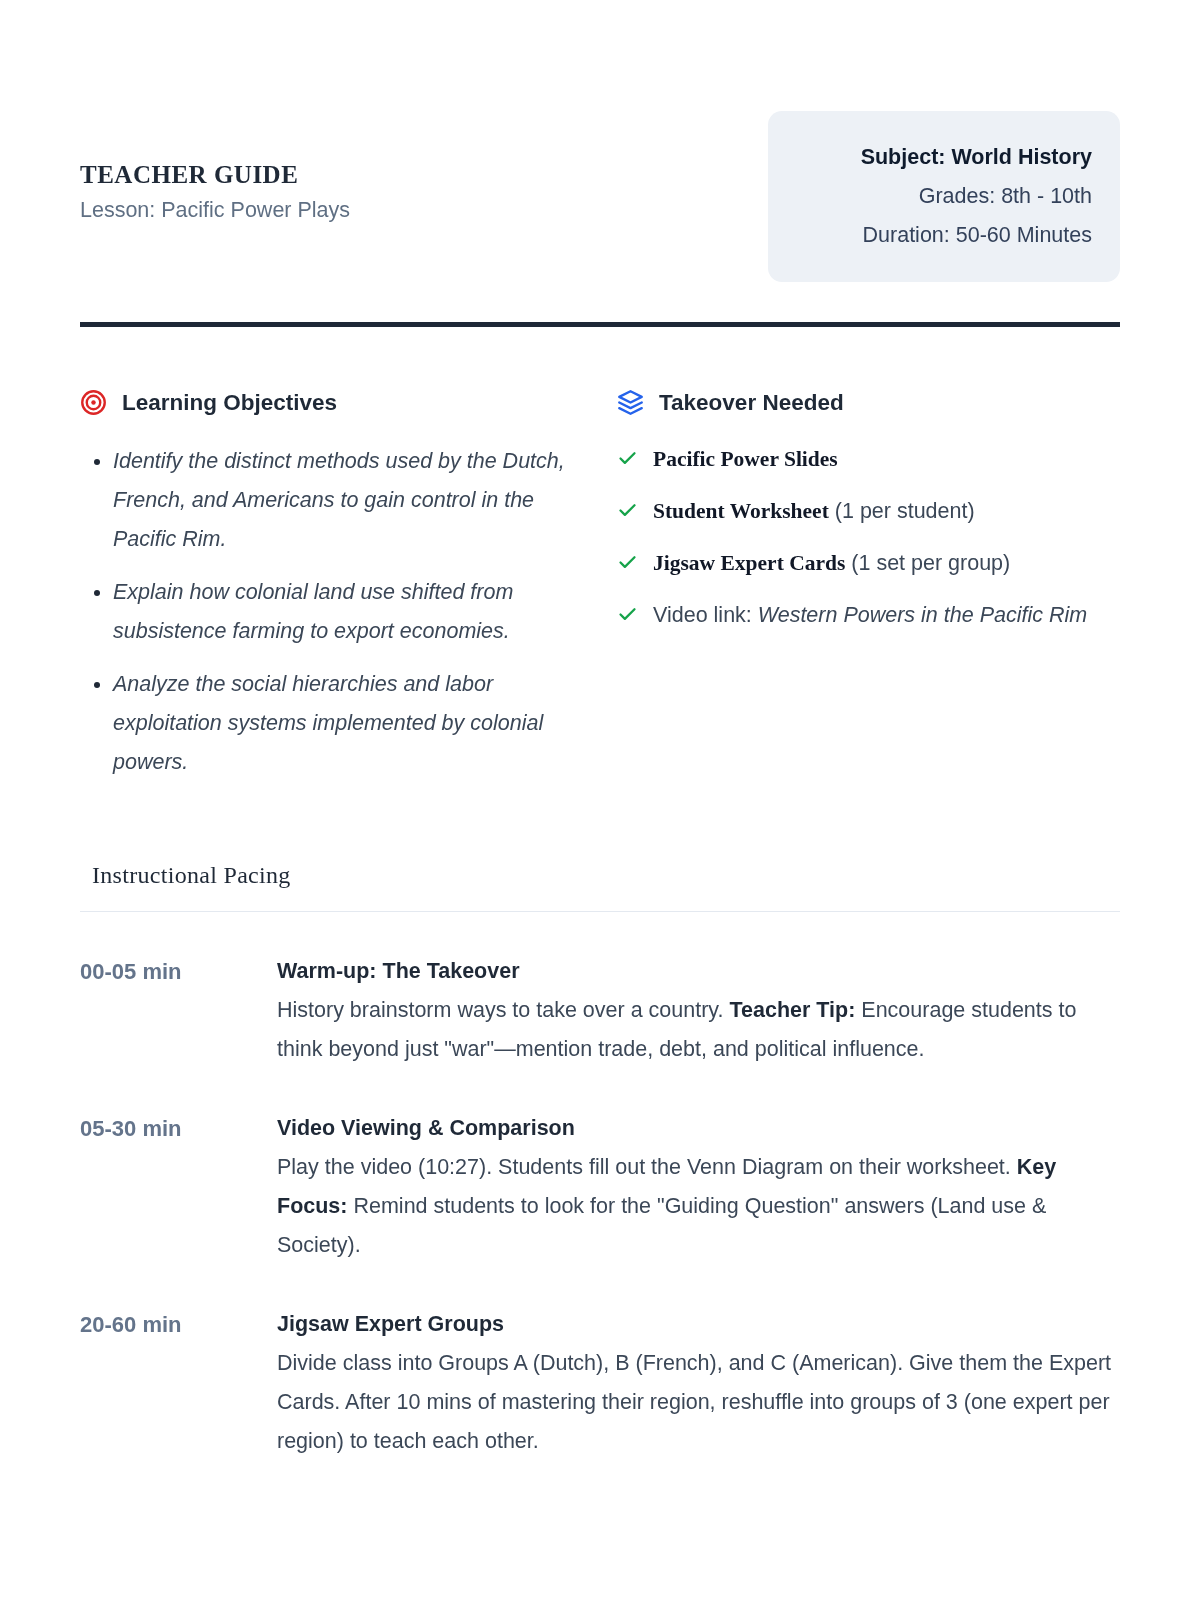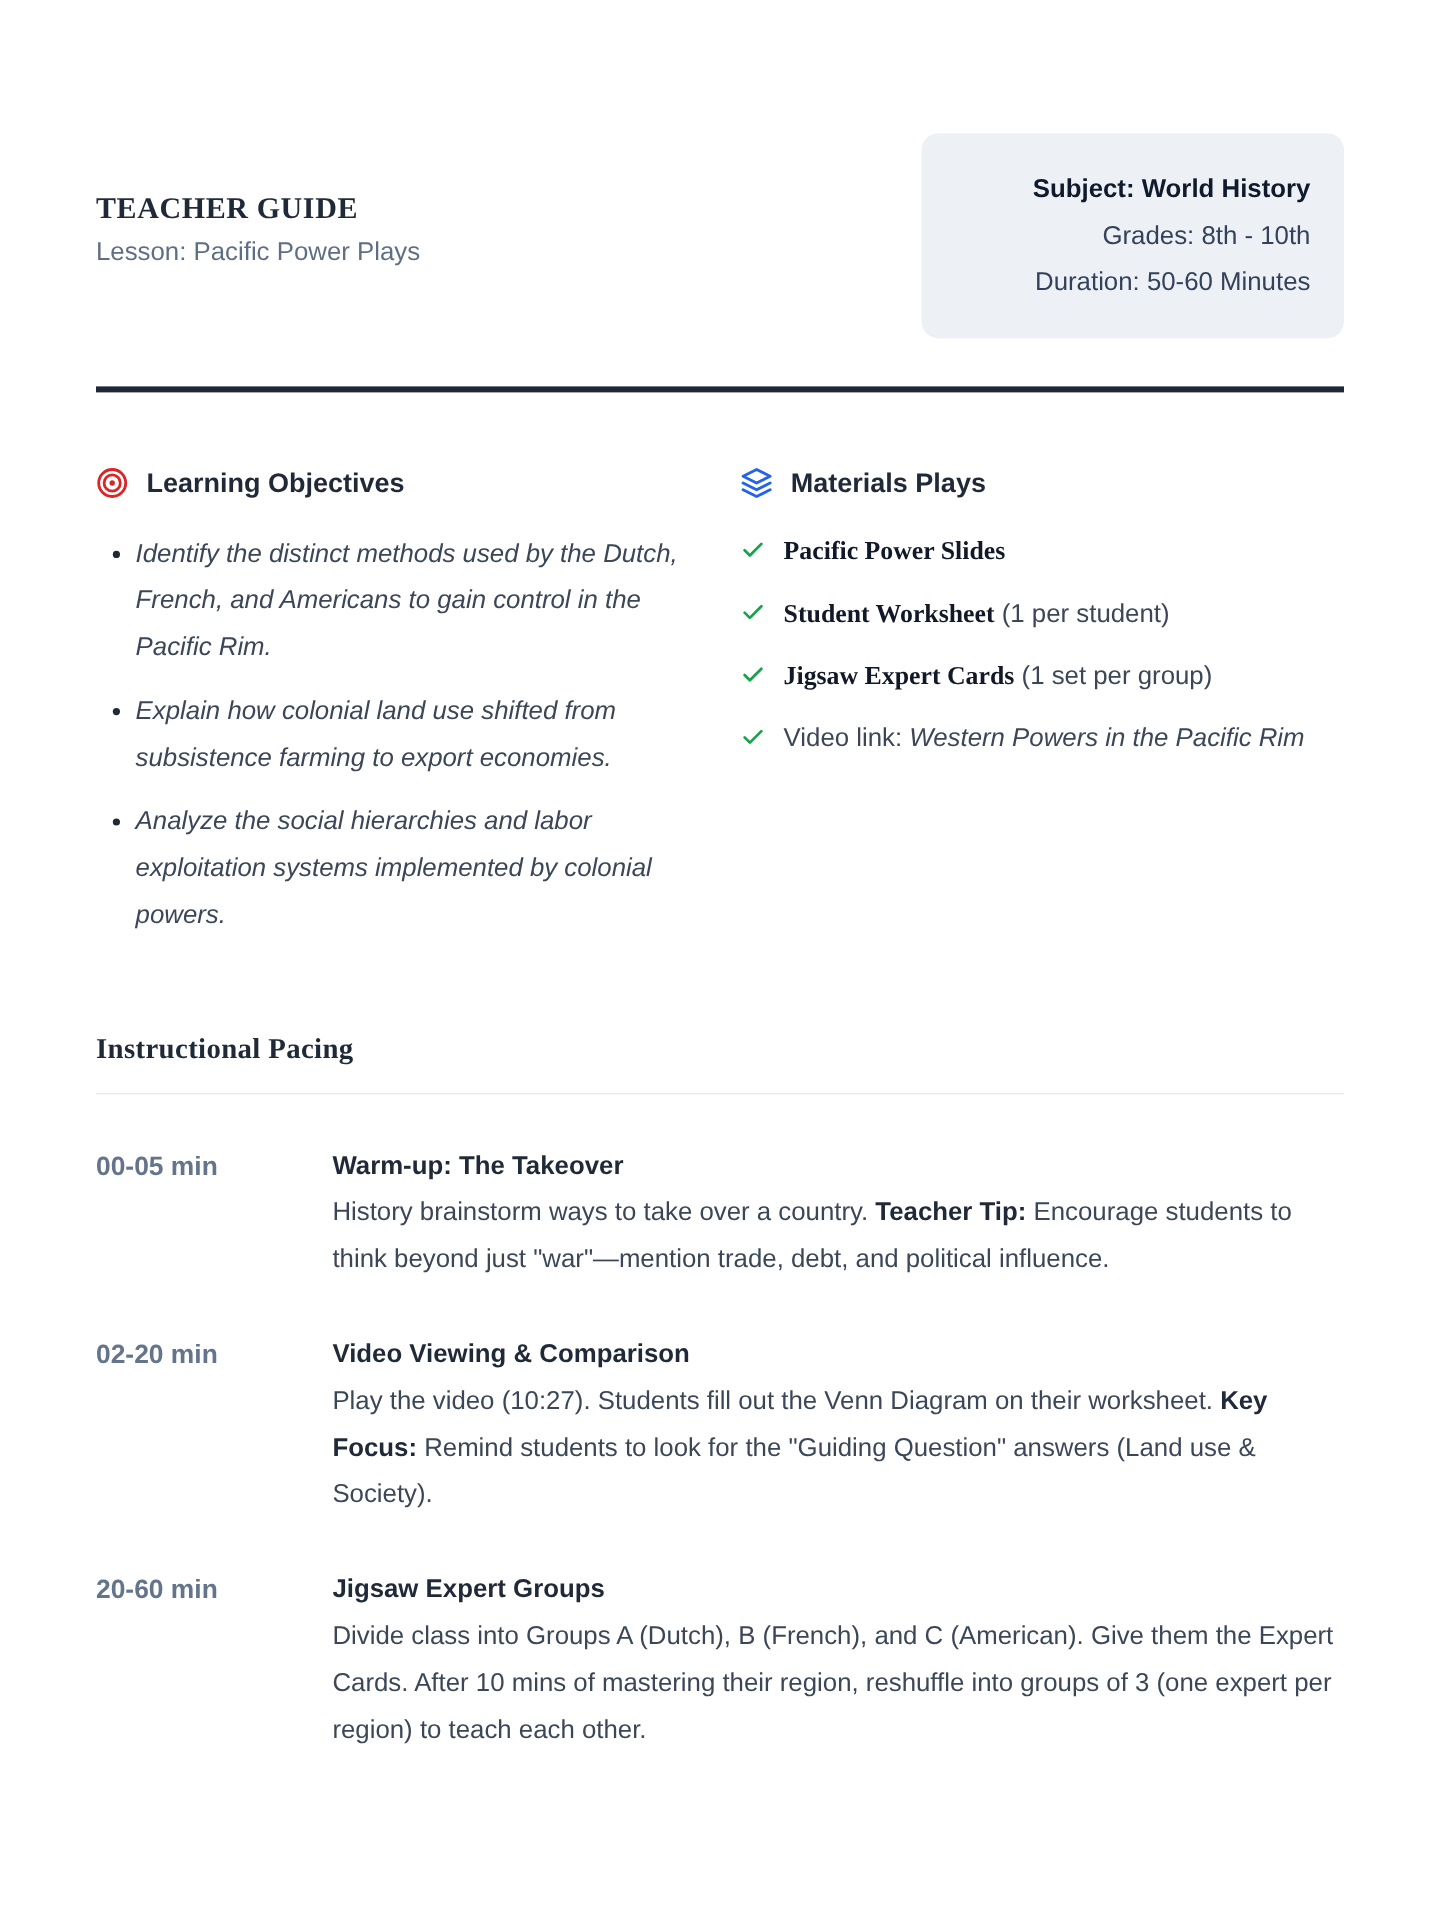--- a/index.html
+++ b/index.html
@@ -65,22 +65,23 @@
     font-size:21.5px;line-height:39px;margin-bottom:13px;color:var(--body);
   }
   .check-item .check{vertical-align:-3px;margin-right:15px;}
   .check-item b{color:var(--ink-strong);font-family:Liberation Serif, serif;}
   .check-item i{font-style:italic;}
 
   
   .pacing{margin-top:66px;}
   .pacing-title{
     font-family:"Liberation Serif", serif;
-    font-size:24px;font-weight:bold;color:var(--ink);
+    font-size:24px;font-weight:normal;color:var(--ink);
     letter-spacing:0.3px;
+    margin-left:12px;
   }
   .pacing-row{display:flex;margin-top:40px;}
   .pacing-time{
     flex:0 0 197px;
     font-size:22px;font-weight:bold;color:#64748b;
     line-height:39px;
   }
   .pacing-content{flex:1;font-size:21.5px;line-height:39px;}
   .pacing-heading{font-weight:bold;color:var(--ink);}
   .pacing-body{color:var(--body);}
@@ -127,21 +128,21 @@
 
     <div class="col materials">
       <h2 class="section-heading">
         <span class="icon">
           <svg width="27" height="27" viewBox="0 0 24 24" fill="none" stroke="#2563eb" stroke-width="2.1" stroke-linecap="round" stroke-linejoin="round">
             <polygon points="12 2 2 7 12 12 22 7 12 2"></polygon>
             <polyline points="2 12 12 17 22 12"></polyline>
             <polyline points="2 17 12 22 22 17"></polyline>
           </svg>
         </span>
-        <span>Materials Plays</span>
+        <span>Takeover Needed</span>
       </h2>
       <div class="check-list">
         <div class="check-item">
           <svg class="check" width="21" height="21" viewBox="0 0 24 24" fill="none" stroke="#16a34a" stroke-width="2.6" stroke-linecap="round" stroke-linejoin="round">
               <polyline points="20 6 9 17 4 12"></polyline>
             </svg><b>Pacific Power Slides</b><span></span>
         </div>
         <div class="check-item">
           <svg class="check" width="21" height="21" viewBox="0 0 24 24" fill="none" stroke="#16a34a" stroke-width="2.6" stroke-linecap="round" stroke-linejoin="round">
               <polyline points="20 6 9 17 4 12"></polyline>
@@ -168,21 +169,21 @@
 
     <div class="pacing-row">
       <div class="pacing-time">00-05 min</div>
       <div class="pacing-content">
         <div class="pacing-heading">Warm-up: The Takeover</div>
         <p class="pacing-body"><span>History brainstorm ways to take over a country. </span><b>Teacher Tip:</b><span> Encourage students to think beyond just "war"—mention trade, debt, and political influence.</span></p>
       </div>
     </div>
 
     <div class="pacing-row">
-      <div class="pacing-time">02-20 min</div>
+      <div class="pacing-time">05-30 min</div>
       <div class="pacing-content">
         <div class="pacing-heading">Video Viewing &amp; Comparison</div>
         <p class="pacing-body"><span>Play the video (10:27). Students fill out the Venn Diagram on their worksheet. </span><b>Key Focus:</b><span> Remind students to look for the "Guiding Question" answers (Land use &amp; Society).</span></p>
       </div>
     </div>
 
     <div class="pacing-row">
       <div class="pacing-time">20-60 min</div>
       <div class="pacing-content">
         <div class="pacing-heading">Jigsaw Expert Groups</div>

